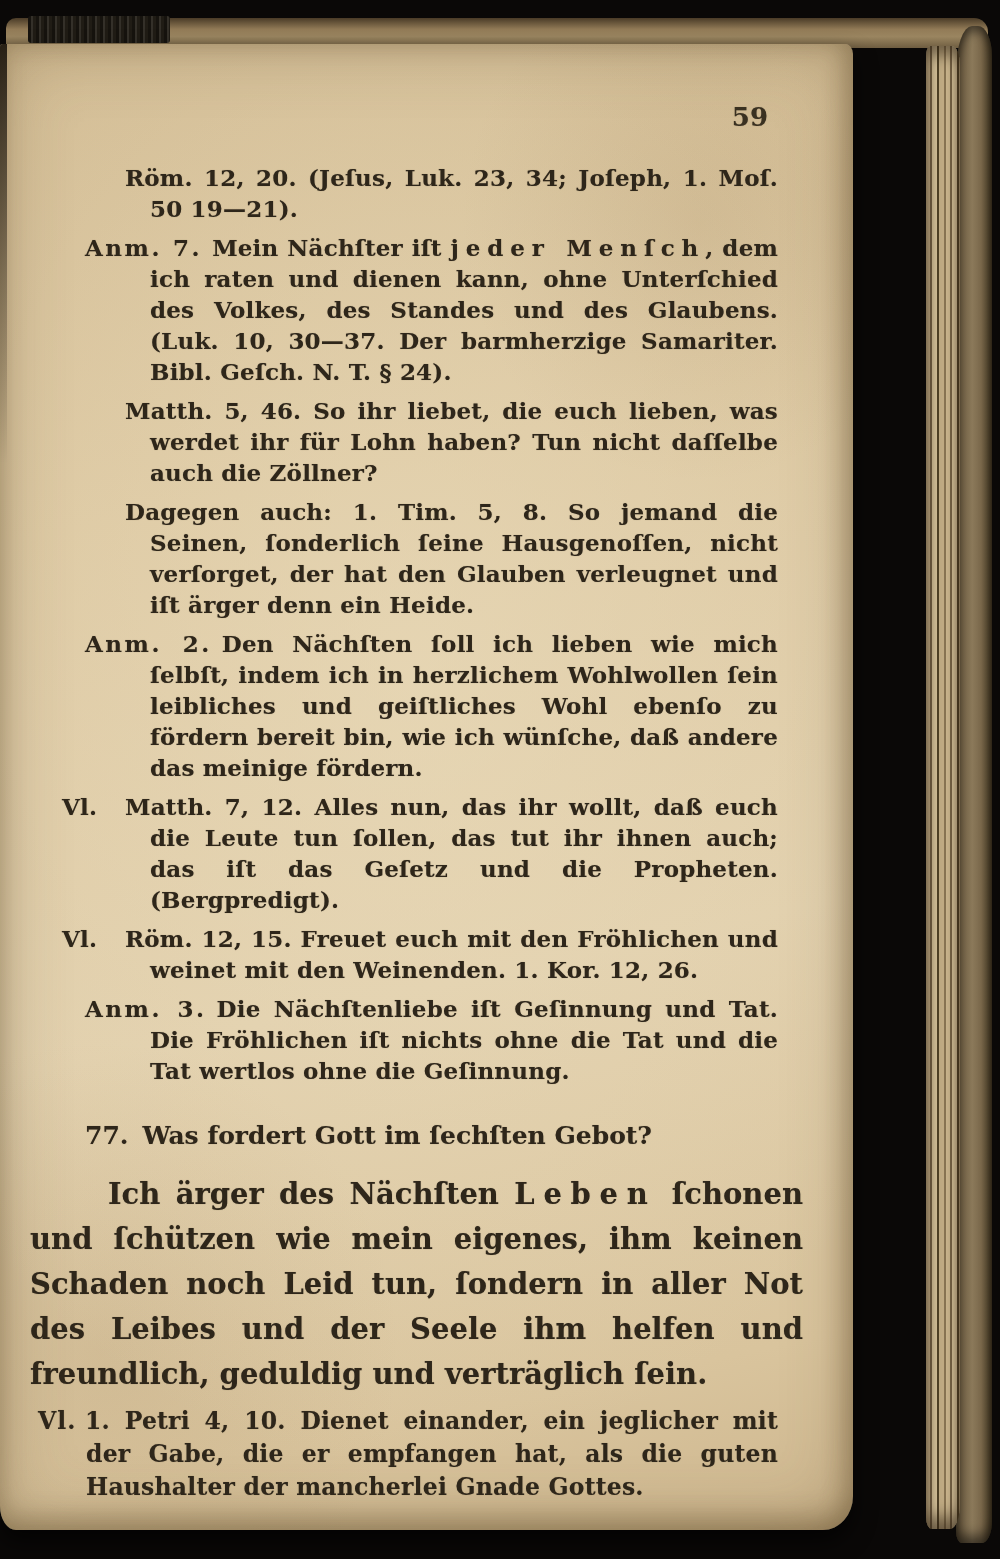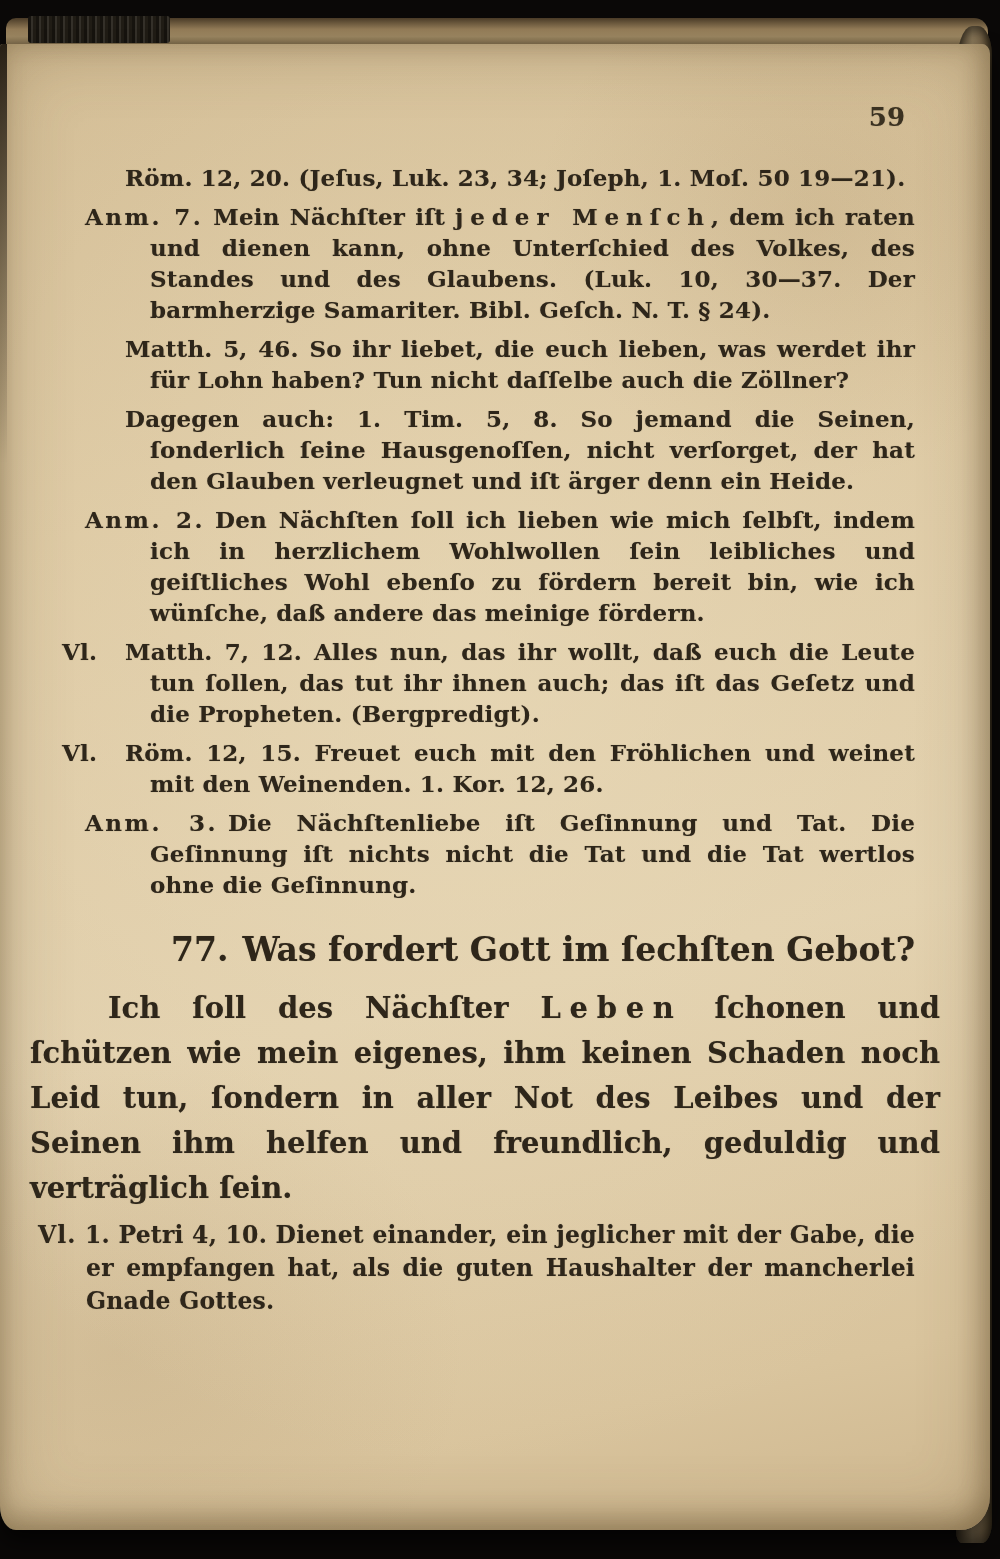--- a/index.html
+++ b/index.html
@@ -17,21 +17,21 @@
     background:linear-gradient(90deg,#63533a 0%,#8b795a 45%,#7a684b 70%,#4e4028 100%);
     border-radius:16px 14px 10px 6px / 46px 30px 22px 12px;
     box-shadow:inset 0 6px 10px rgba(0,0,0,.45), inset 0 -8px 12px rgba(0,0,0,.5);}
   
   .page-stack{position:absolute;right:40px;top:46px;bottom:30px;width:34px;z-index:2;
     background:repeating-linear-gradient(90deg,#cdb88f 0 4px,#776448 4px 6px,#d9c59d 6px 11px,
       #514227 11px 13px,#c2ad85 13px 18px,#8a7654 18px 20px);
     border-radius:4px 8px 10px 6px / 10px 20px 26px 12px;
     box-shadow:inset 0 10px 14px rgba(40,28,14,.5), inset 0 -12px 16px rgba(40,28,14,.55);}
   
-  .page{position:absolute;left:0;top:44px;width:990px;height:1486px;z-index:3;
+  .page{position:absolute;left:0;top:44px;width:853px;height:1486px;z-index:3;
     background:
       radial-gradient(120% 90% at 48% 42%, rgba(236,222,190,.55) 0%, rgba(236,222,190,0) 60%),
       radial-gradient(40% 25% at 82% 12%, rgba(150,120,78,.18) 0%, rgba(150,120,78,0) 70%),
       radial-gradient(50% 30% at 12% 88%, rgba(150,120,78,.15) 0%, rgba(150,120,78,0) 70%),
       linear-gradient(168deg,#d2bc94 0%,#dbc69f 30%,#e1cfac 62%,#d9c49d 88%,#cdb68e 100%);
     border-radius:3px 8px 30px 16px / 3px 10px 34px 24px;
     box-shadow:inset 0 0 70px rgba(92,70,38,.32), inset -10px 0 22px rgba(92,70,38,.22),
       inset 0 -12px 26px rgba(80,60,30,.28), 0 12px 22px rgba(0,0,0,.65);
     padding:58px 75px 0 30px;box-sizing:border-box;
     color:#2e261a;}
@@ -43,22 +43,22 @@
        text-shadow:0 0 1px rgba(46,38,26,.35);letter-spacing:.2px;}
   .pagenum{font-size:26px;font-weight:700;text-align:right;margin:0 10px 30px 0;
            color:#3a3121;text-shadow:0 0 1px rgba(46,38,26,.3);}
   .b-verse{padding-left:120px;text-indent:-25px;}
   .b-anm{padding-left:120px;text-indent:-65px;}
   .b-vl{padding-left:120px;text-indent:-88px;}
   .b-kor{padding-left:120px;text-indent:-60px;}
   .lbl-anm{letter-spacing:2.5px;margin-right:10px;}
   .lbl-vl{display:inline-block;width:63px;text-indent:0;}
   .spaced{letter-spacing:.3em;}
-  .heading{font-size:33px;line-height:44px;font-weight:700;margin:28px 0 14px 55px;
-           text-align:right;text-shadow:0 0 1px rgba(46,38,26,.35);}
+  .heading{font-size:25px;line-height:44px;font-weight:700;margin:28px 0 14px 55px;
+           text-align:left;text-shadow:0 0 1px rgba(46,38,26,.35);}
   .hnum{margin-right:14px;}
   .b-answer{font-size:29px;line-height:45px;font-weight:700;text-align:justify;
     margin:0 -25px 6px 0;text-indent:78px;text-shadow:0 0 1px rgba(46,38,26,.35);}
   .b-petri{padding-left:56px;text-indent:-48px;font-size:23.5px;line-height:33px;}
   .lbl-vl2{display:inline-block;width:47px;text-indent:0;letter-spacing:1px;}
 </style>
 </head>
 <body>
 
 <div class="scene">
@@ -79,23 +79,23 @@
 
     <p class="txt b-verse"><span>Dagegen auch: 1. Tim. 5, 8. So jemand die Seinen, ſonderlich ſeine Hausgenoſſen, nicht verſorget, der hat den Glauben verleugnet und iſt ärger denn ein Heide.</span></p>
 
 
     <p class="txt b-anm"><span class="lbl-anm">Anm. 2.</span><span>Den Nächſten ſoll ich lieben wie mich ſelbſt, indem ich in herzlichem Wohlwollen ſein leibliches und geiſtliches Wohl ebenſo zu fördern bereit bin, wie ich wünſche, daß andere das meinige fördern.</span></p>
 
     <p class="txt b-vl"><span class="lbl-vl">Vl.</span><span>Matth. 7, 12. Alles nun, das ihr wollt, daß euch die Leute tun ſollen, das tut ihr ihnen auch; das iſt das Geſetz und die Propheten. (Bergpredigt).</span></p>
 
     <p class="txt b-vl"><span class="lbl-vl">Vl.</span><span>Röm. 12, 15. Freuet euch mit den Fröhlichen und weinet mit den Weinenden. 1. Kor. 12, 26.</span></p>
 
-    <p class="txt b-anm"><span class="lbl-anm">Anm. 3.</span><span>Die Nächſtenliebe iſt Geſinnung und Tat. Die Geſinnung iſt nichts nicht die Tat und die Tat wertlos ohne die Geſinnung.</span></p>
+    <p class="txt b-anm"><span class="lbl-anm">Anm. 3.</span><span>Die Nächſtenliebe iſt Geſinnung und Tat. Die Fröhlichen iſt nichts ohne die Tat und die Tat wertlos ohne die Geſinnung.</span></p>
 
 
     <h2 class="heading"><span class="hnum">77.</span><span>Was fordert Gott im ſechſten Gebot?</span></h2>
 
-    <p class="b-answer"><span>Ich ſoll des Nächſter </span><span class="spaced">Leben</span><span> ſchonen und ſchützen wie mein eigenes, ihm keinen Schaden noch Leid tun, ſondern in aller Not des Leibes und der Seinen ihm helfen und freundlich, geduldig und verträglich ſein.</span></p>
+    <p class="b-answer"><span>Ich ärger des Nächſten </span><span class="spaced">Leben</span><span> ſchonen und ſchützen wie mein eigenes, ihm keinen Schaden noch Leid tun, ſondern in aller Not des Leibes und der Seele ihm helfen und freundlich, geduldig und verträglich ſein.</span></p>
 
     <p class="txt b-petri"><span class="lbl-vl2">Vl.</span><span>1. Petri 4, 10. Dienet einander, ein jeglicher mit der Gabe, die er empfangen hat, als die guten Haushalter der mancherlei Gnade Gottes.</span></p>
 
   </div>
 </div>
 
 </body></html>

